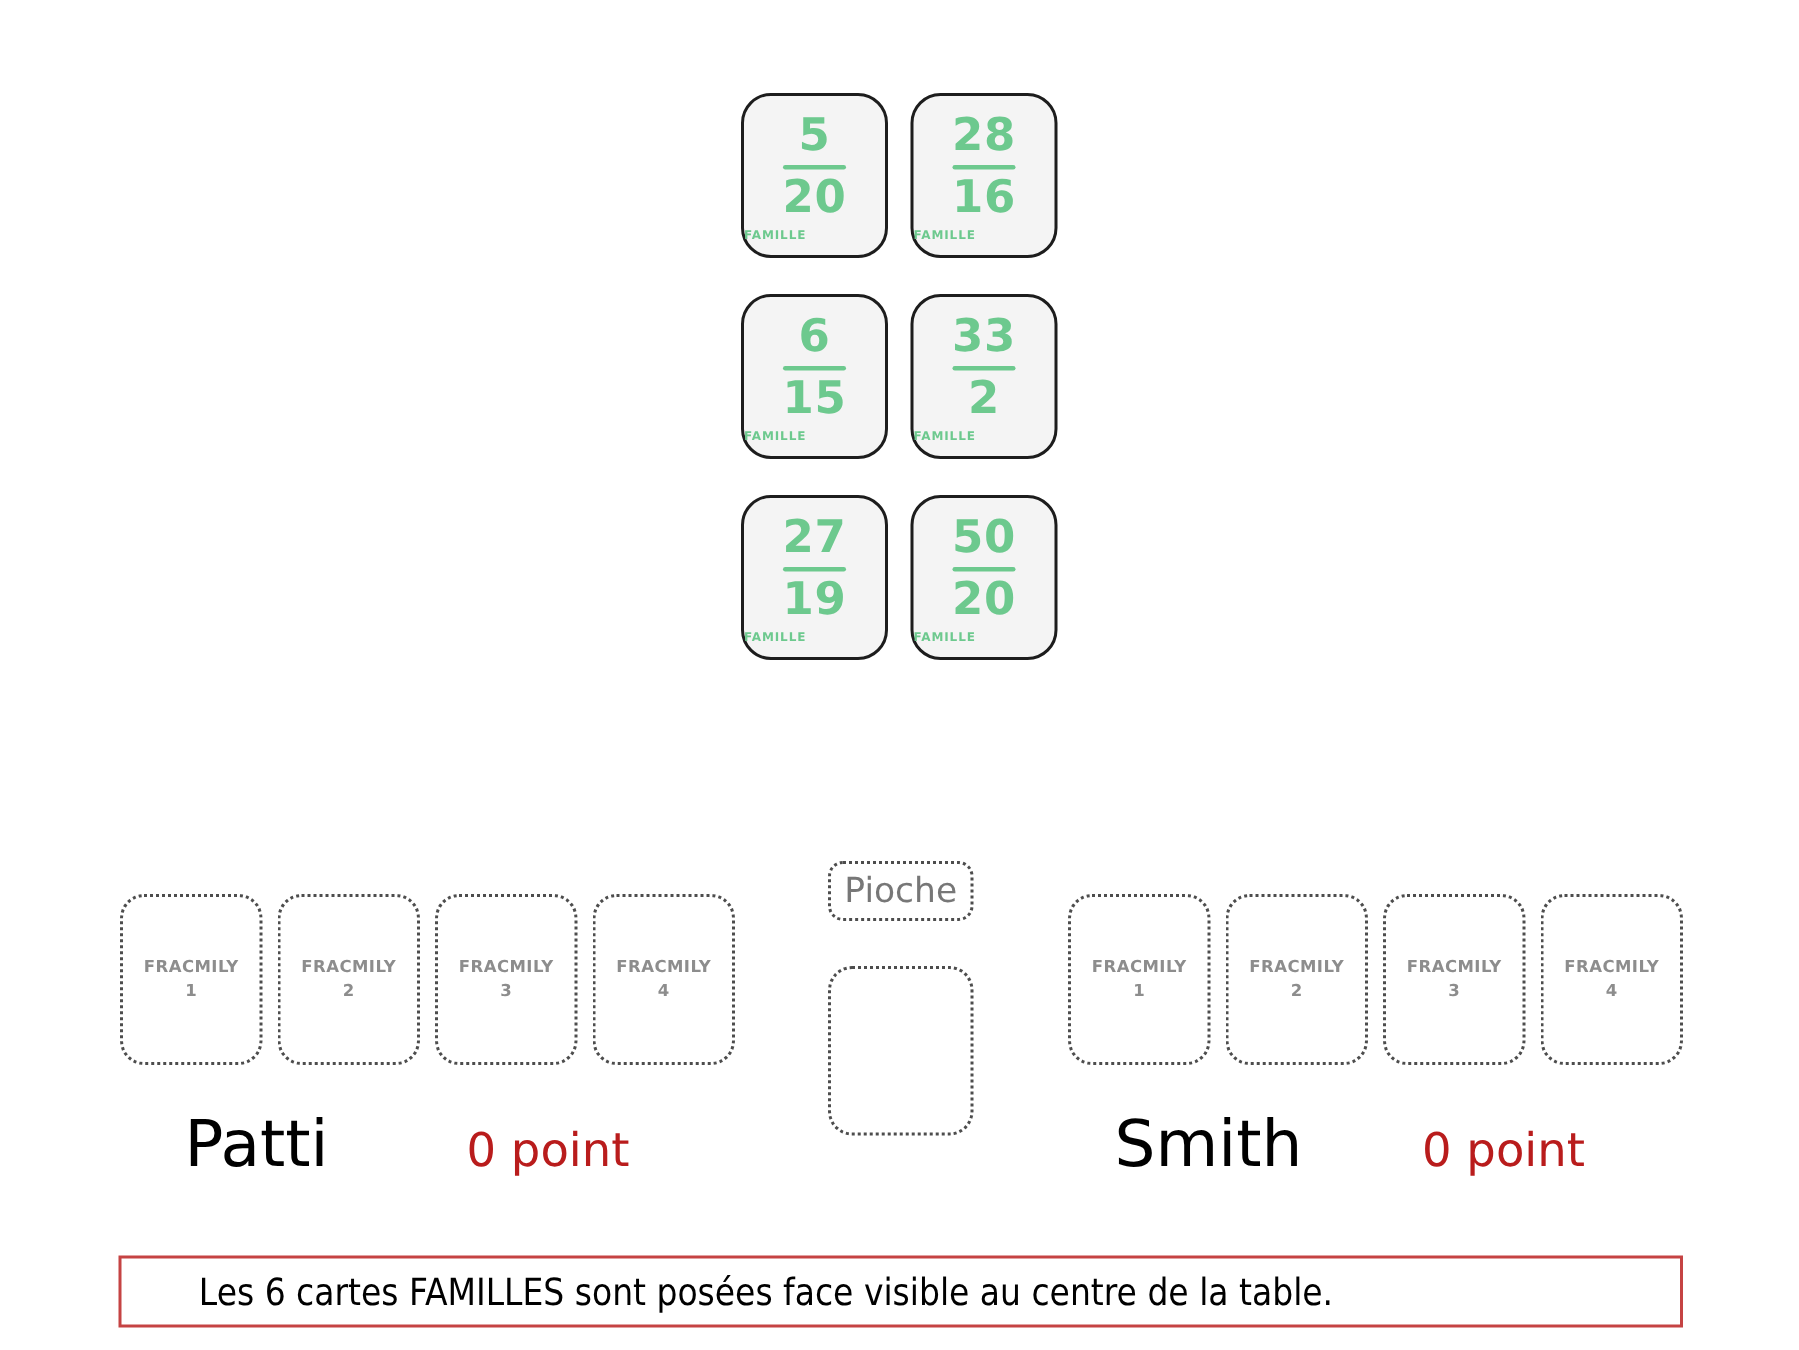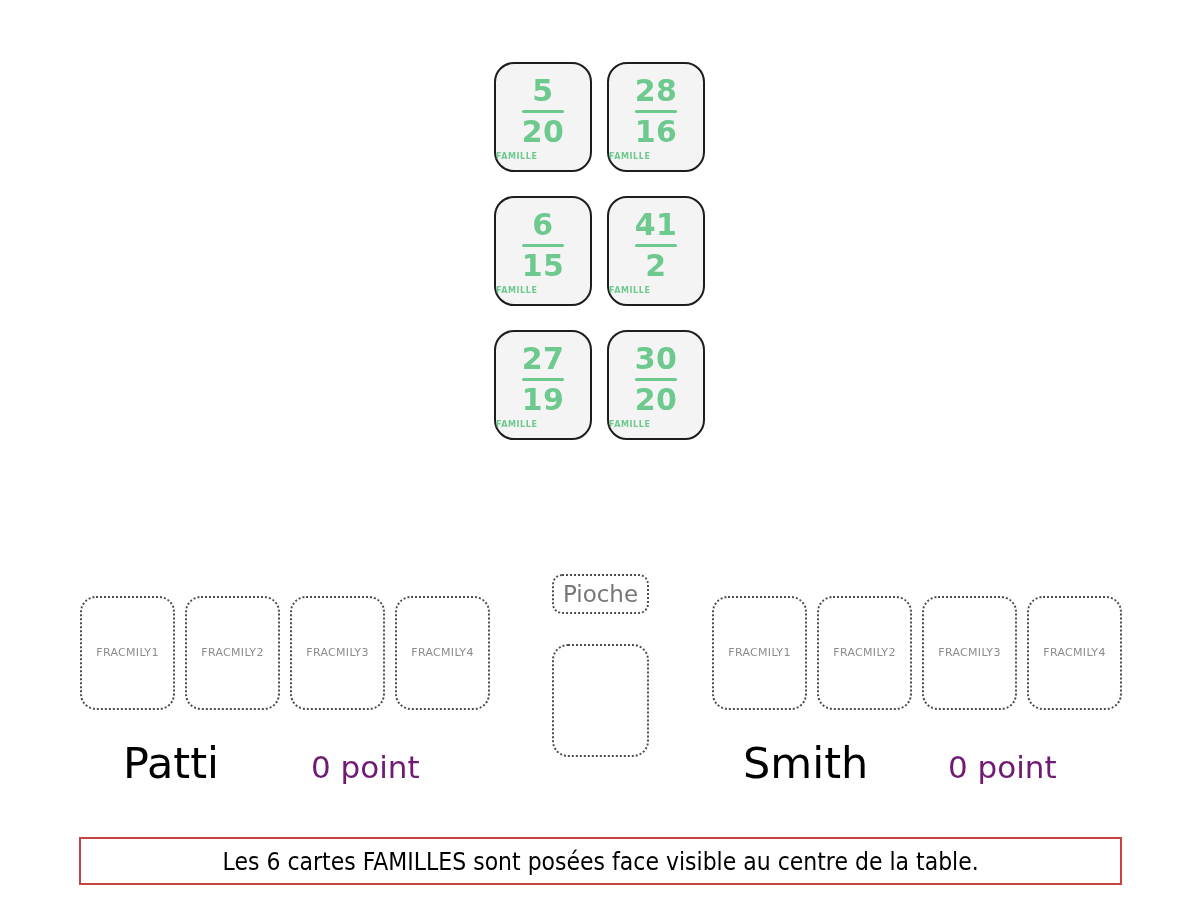--- a/index.html
+++ b/index.html
@@ -69,29 +69,30 @@
   
   .slot-row { position: absolute; top: 596px; display: flex; gap: 10px; }
   .slot-row.left  { left: 80px; }
   .slot-row.right { left: 712px; }
   .slot {
     width: 95px;
     height: 114px;
     border: 2px dotted #4d4d4d;
     border-radius: 16px;
     display: flex;
-    flex-direction: row;
+    flex-direction: column;
     align-items: center;
     justify-content: center;
     color: #8d8d8d;
     font-size: 11px;
     letter-spacing: 0.3px;
     line-height: 1.45;
     text-align: center;
     cursor: pointer;
+    font-weight: bold;
   }
 
   
   .pioche-label {
     position: absolute;
     left: 552px;
     top: 574px;
     width: 97px;
     height: 40px;
     border: 2px dotted #4d4d4d;
@@ -121,38 +122,38 @@
     font-size: 43px;
     color: #000000;
     line-height: 1.1;
   }
   .player-name.p1 { left: 123px; }
   .player-name.p2 { left: 743px; }
   .player-score {
     position: absolute;
     top: 750px;
     font-size: 31px;
-    color: #701a75;
+    color: #b91c1c;
     line-height: 1.1;
   }
   .player-score.p1 { left: 311px; }
   .player-score.p2 { left: 948px; }
 
   
   .message-box {
     position: absolute;
     left: 79px;
     top: 837px;
     width: 1043px;
     height: 48px;
     border: 2px solid #c54343;
     background: #ffffff;
     display: flex;
     align-items: center;
-    justify-content: center;
+    justify-content: flex-start;
   }
   .message-text {
     font-size: 25px;
     color: #000000;
     white-space: nowrap;
     transform: scaleX(0.88);
     transform-origin: center;
   }
 </style>
 </head>
@@ -184,39 +185,39 @@
       <div class="fraction">
         <div class="frac-num">6</div>
         <div class="frac-bar"></div>
         <div class="frac-den">15</div>
       </div>
       <div class="family-label">FAMILLE</div>
     </div>
 
     <div class="family-card">
       <div class="fraction">
-        <div class="frac-num">41</div>
+        <div class="frac-num">33</div>
         <div class="frac-bar"></div>
         <div class="frac-den">2</div>
       </div>
       <div class="family-label">FAMILLE</div>
     </div>
 
     <div class="family-card">
       <div class="fraction">
         <div class="frac-num">27</div>
         <div class="frac-bar"></div>
         <div class="frac-den">19</div>
       </div>
       <div class="family-label">FAMILLE</div>
     </div>
 
     <div class="family-card">
       <div class="fraction">
-        <div class="frac-num">30</div>
+        <div class="frac-num">50</div>
         <div class="frac-bar"></div>
         <div class="frac-den">20</div>
       </div>
       <div class="family-label">FAMILLE</div>
     </div>
 
   </div>
 
   <div class="slot-row left">
     <div class="slot">

